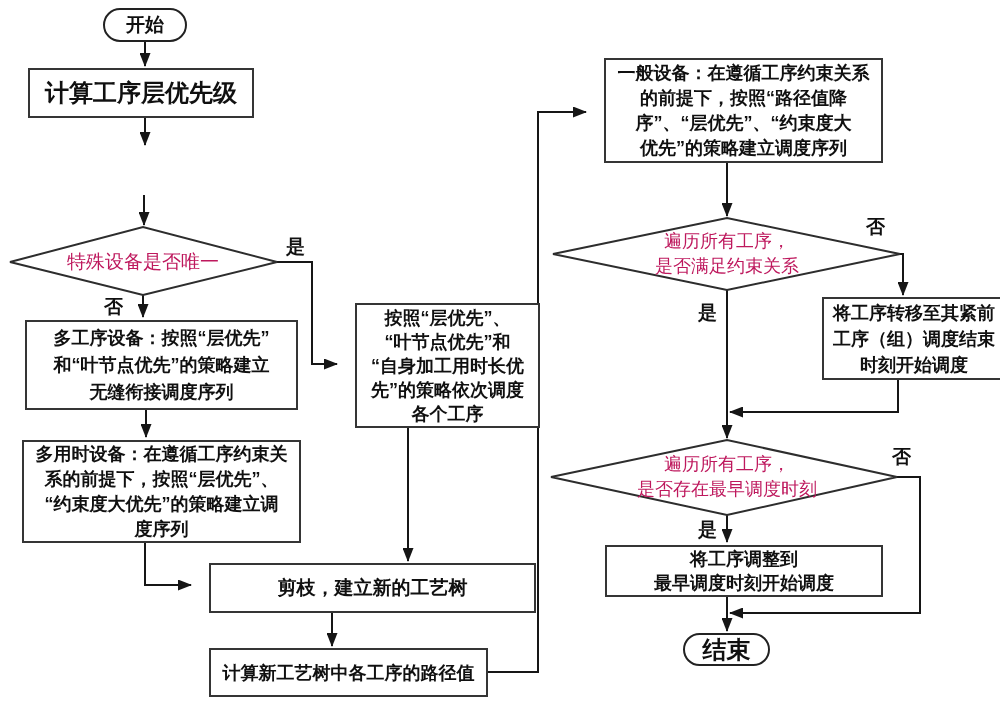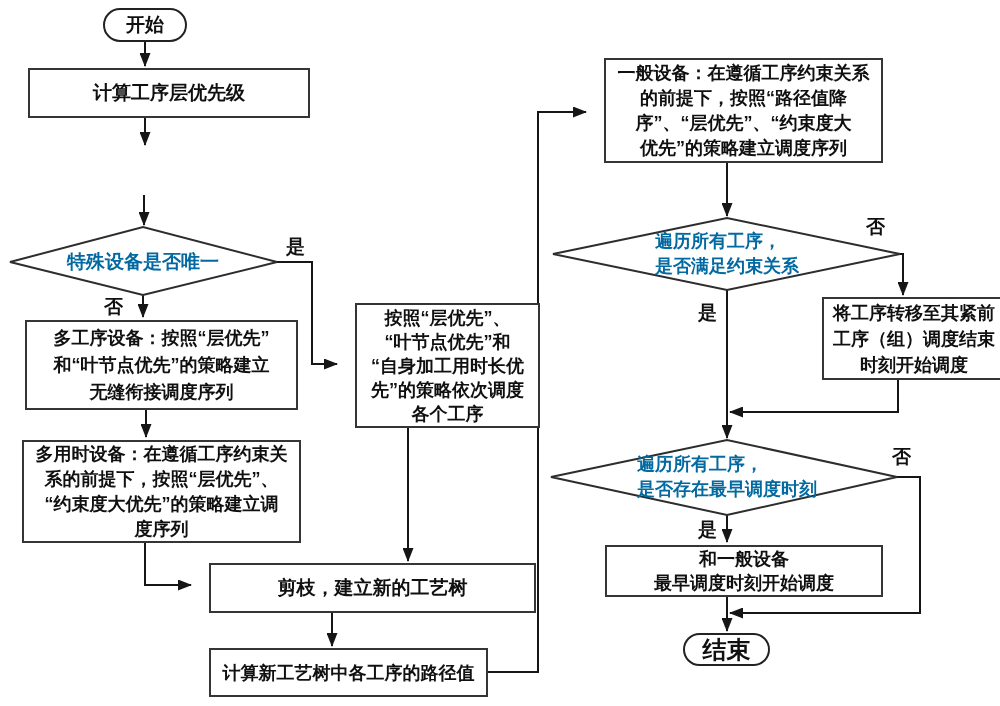--- a/index.html
+++ b/index.html
@@ -12,21 +12,21 @@
   .wires polygon.diamond{fill:#ffffff;stroke:#2d2d2d;stroke-width:2;}
   .node{
     position:absolute;display:flex;align-items:center;justify-content:center;
     text-align:center;font-weight:700;white-space:pre-line;
     box-sizing:border-box;color:#101010;
   }
   .box{border:2px solid #353535;background:#ffffff;margin-left:16px;}
   .terminal{border:2px solid #222222;border-radius:18px;background:#ffffff;}
   .dtext{
     position:absolute;display:flex;align-items:center;justify-content:center;
-    font-weight:700;white-space:pre-line;color:#0369a1;
+    text-align:center;font-weight:400;white-space:pre-line;color:#be185d;
   }
   .edge-label{position:absolute;font-weight:700;font-size:19px;color:#101010;line-height:1;}
 </style>
 </head>
 <body>
 
 <div class="canvas">
 
   <svg class="wires" viewBox="0 0 1000 706">
     <defs>
@@ -54,21 +54,21 @@
     <polyline points="727,597 727,631" marker-end="url(#ah)"></polyline>
 
     <polygon class="diamond" points="10,262 143,227 277,262 143,295"></polygon>
     <polygon class="diamond" points="553,254 727,218 900,254 727,290"></polygon>
     <polygon class="diamond" points="551,477 727,440 897,477 727,515"></polygon>
   </svg>
 
   <div class="node terminal" style="left:103px;top:8px;width:84px;height:34px;font-size:19px;">开始</div>
   <div class="node terminal" style="left:683px;top:633px;width:87px;height:33px;font-size:24px;">结束</div>
 
-  <div class="node box" style="left:12px;top:68px;width:282px;height:50px;font-size:19px;">计算工序层优先级</div>
+  <div class="node box" style="left:12px;top:68px;width:226px;height:50px;font-size:24px;">计算工序层优先级</div>
   <div class="node box" style="left:9px;top:320px;width:273px;height:90px;font-size:18px;line-height:27px;">多工序设备：按照“层优先”
 和“叶节点优先”的策略建立
 无缝衔接调度序列</div>
   <div class="node box" style="left:6px;top:440px;width:279px;height:103px;font-size:18px;line-height:25px;">多用时设备：在遵循工序约束关
 系的前提下，按照“层优先”、
 “约束度大优先”的策略建立调
 度序列</div>
 
   <div class="node box" style="left:339px;top:303px;width:185px;height:125px;font-size:18px;line-height:24px;">按照“层优先”、
 “叶节点优先”和
@@ -78,21 +78,21 @@
   <div class="node box" style="left:193px;top:563px;width:327px;height:50px;font-size:19px;">剪枝，建立新的工艺树</div>
   <div class="node box" style="left:193px;top:648px;width:279px;height:49px;font-size:18px;">计算新工艺树中各工序的路径值</div>
 
   <div class="node box" style="left:588px;top:58px;width:279px;height:105px;font-size:18px;line-height:25px;">一般设备：在遵循工序约束关系
 的前提下，按照“路径值降
 序”、“层优先”、“约束度大
 优先”的策略建立调度序列</div>
   <div class="node box" style="left:806px;top:297px;width:184px;height:83px;font-size:18px;line-height:26px;">将工序转移至其紧前
 工序（组）调度结束
 时刻开始调度</div>
-  <div class="node box" style="left:589px;top:545px;width:278px;height:52px;font-size:18px;line-height:24px;">和一般设备
+  <div class="node box" style="left:589px;top:545px;width:278px;height:52px;font-size:18px;line-height:24px;">将工序调整到
 最早调度时刻开始调度</div>
 
   <div class="dtext" style="left:30px;top:234px;width:226px;height:56px;font-size:19px;">特殊设备是否唯一</div>
   <div class="dtext" style="left:570px;top:222px;width:314px;height:64px;font-size:18px;line-height:25px;">遍历所有工序，
 是否满足约束关系</div>
   <div class="dtext" style="left:565px;top:445px;width:324px;height:64px;font-size:18px;line-height:25px;">遍历所有工序，
 是否存在最早调度时刻</div>
 
   <div class="edge-label" style="left:286px;top:237px;">是</div>
   <div class="edge-label" style="left:104px;top:297px;">否</div>

